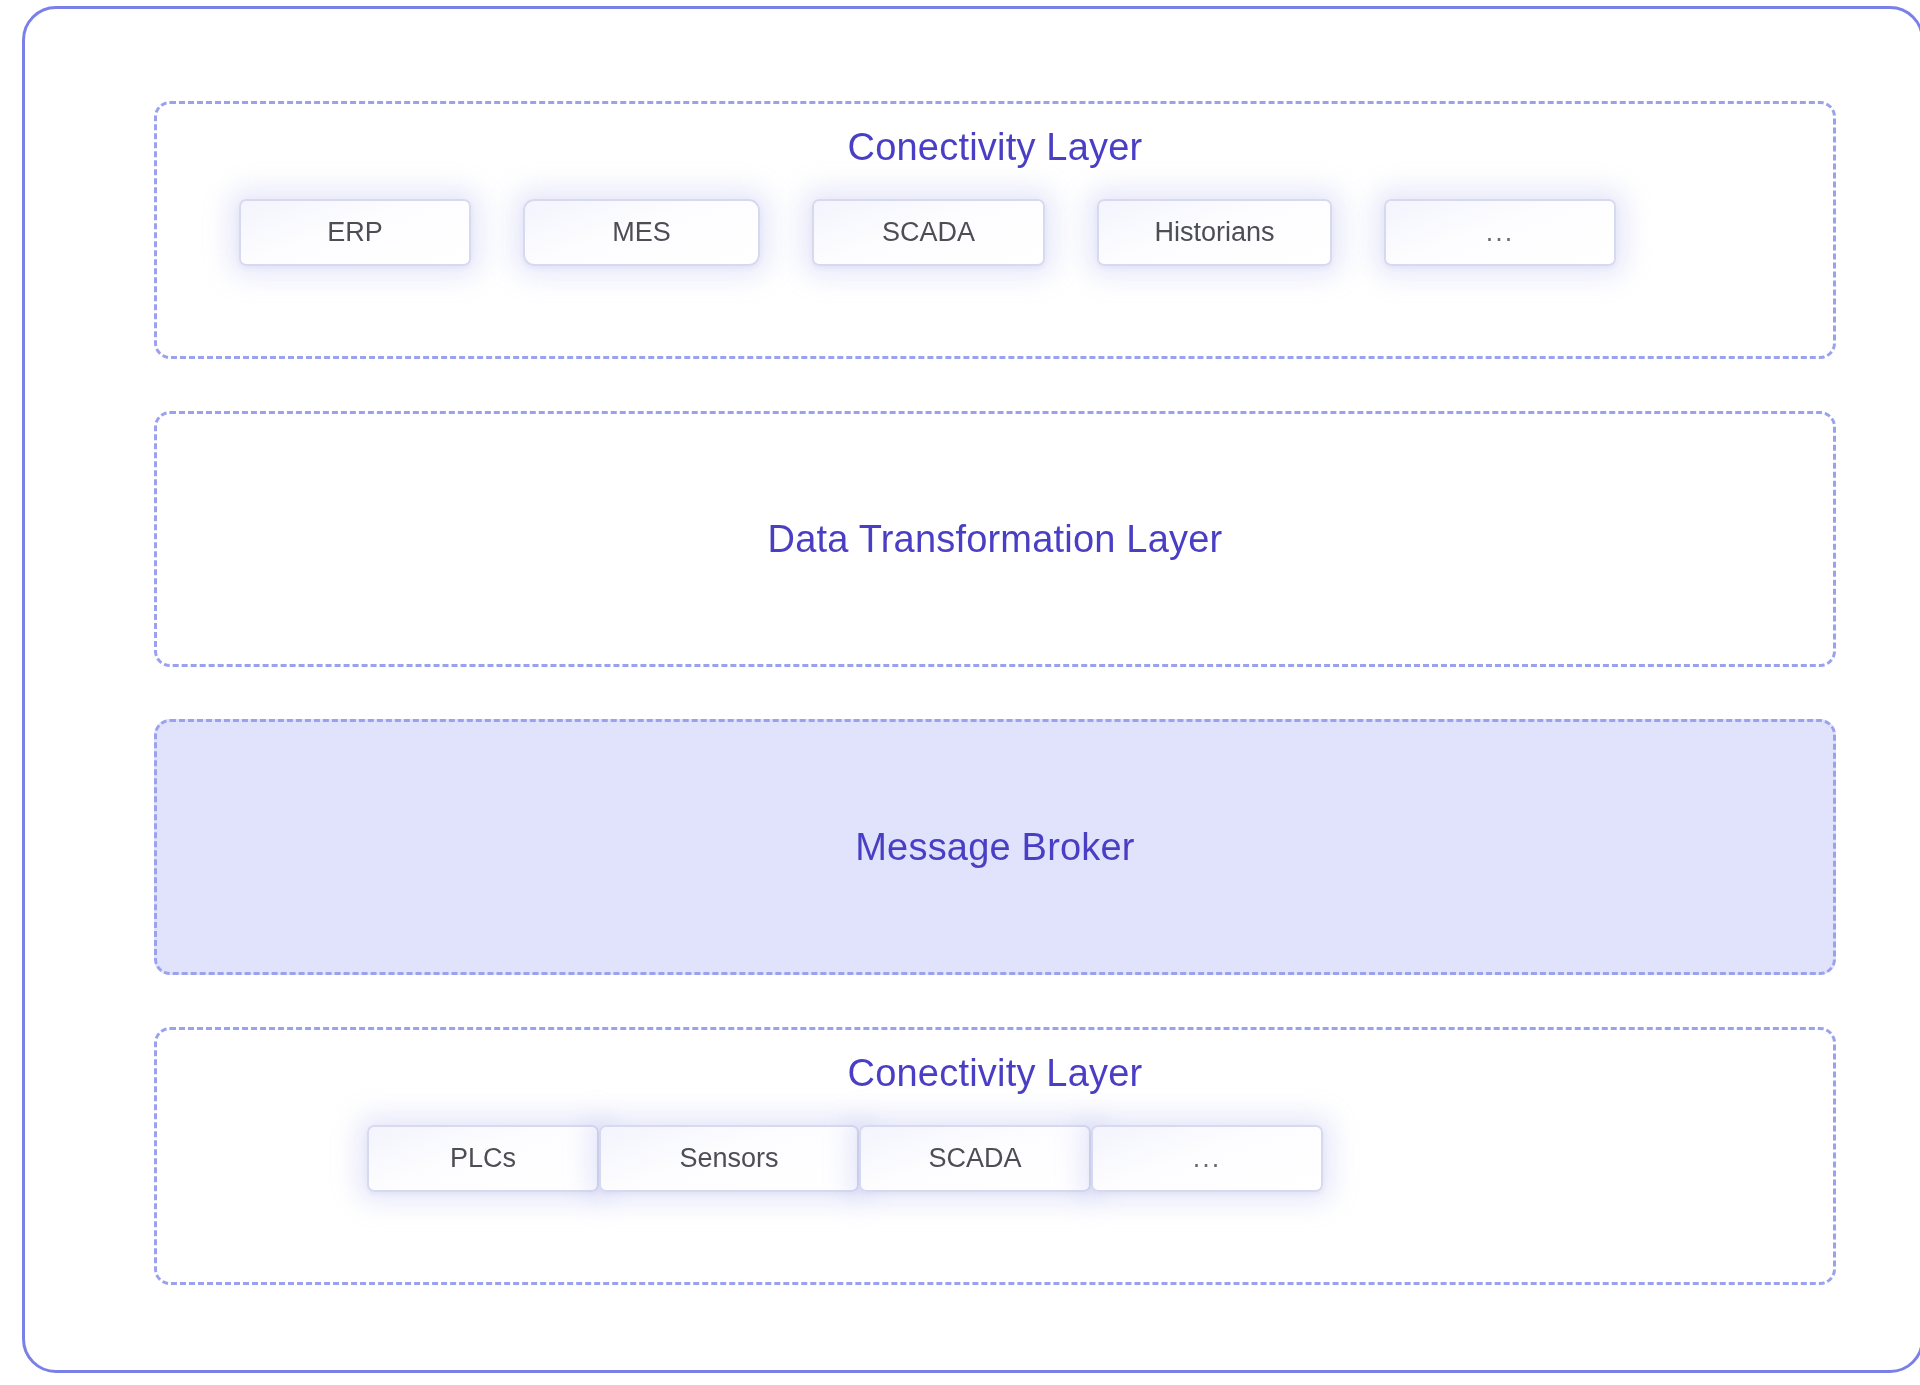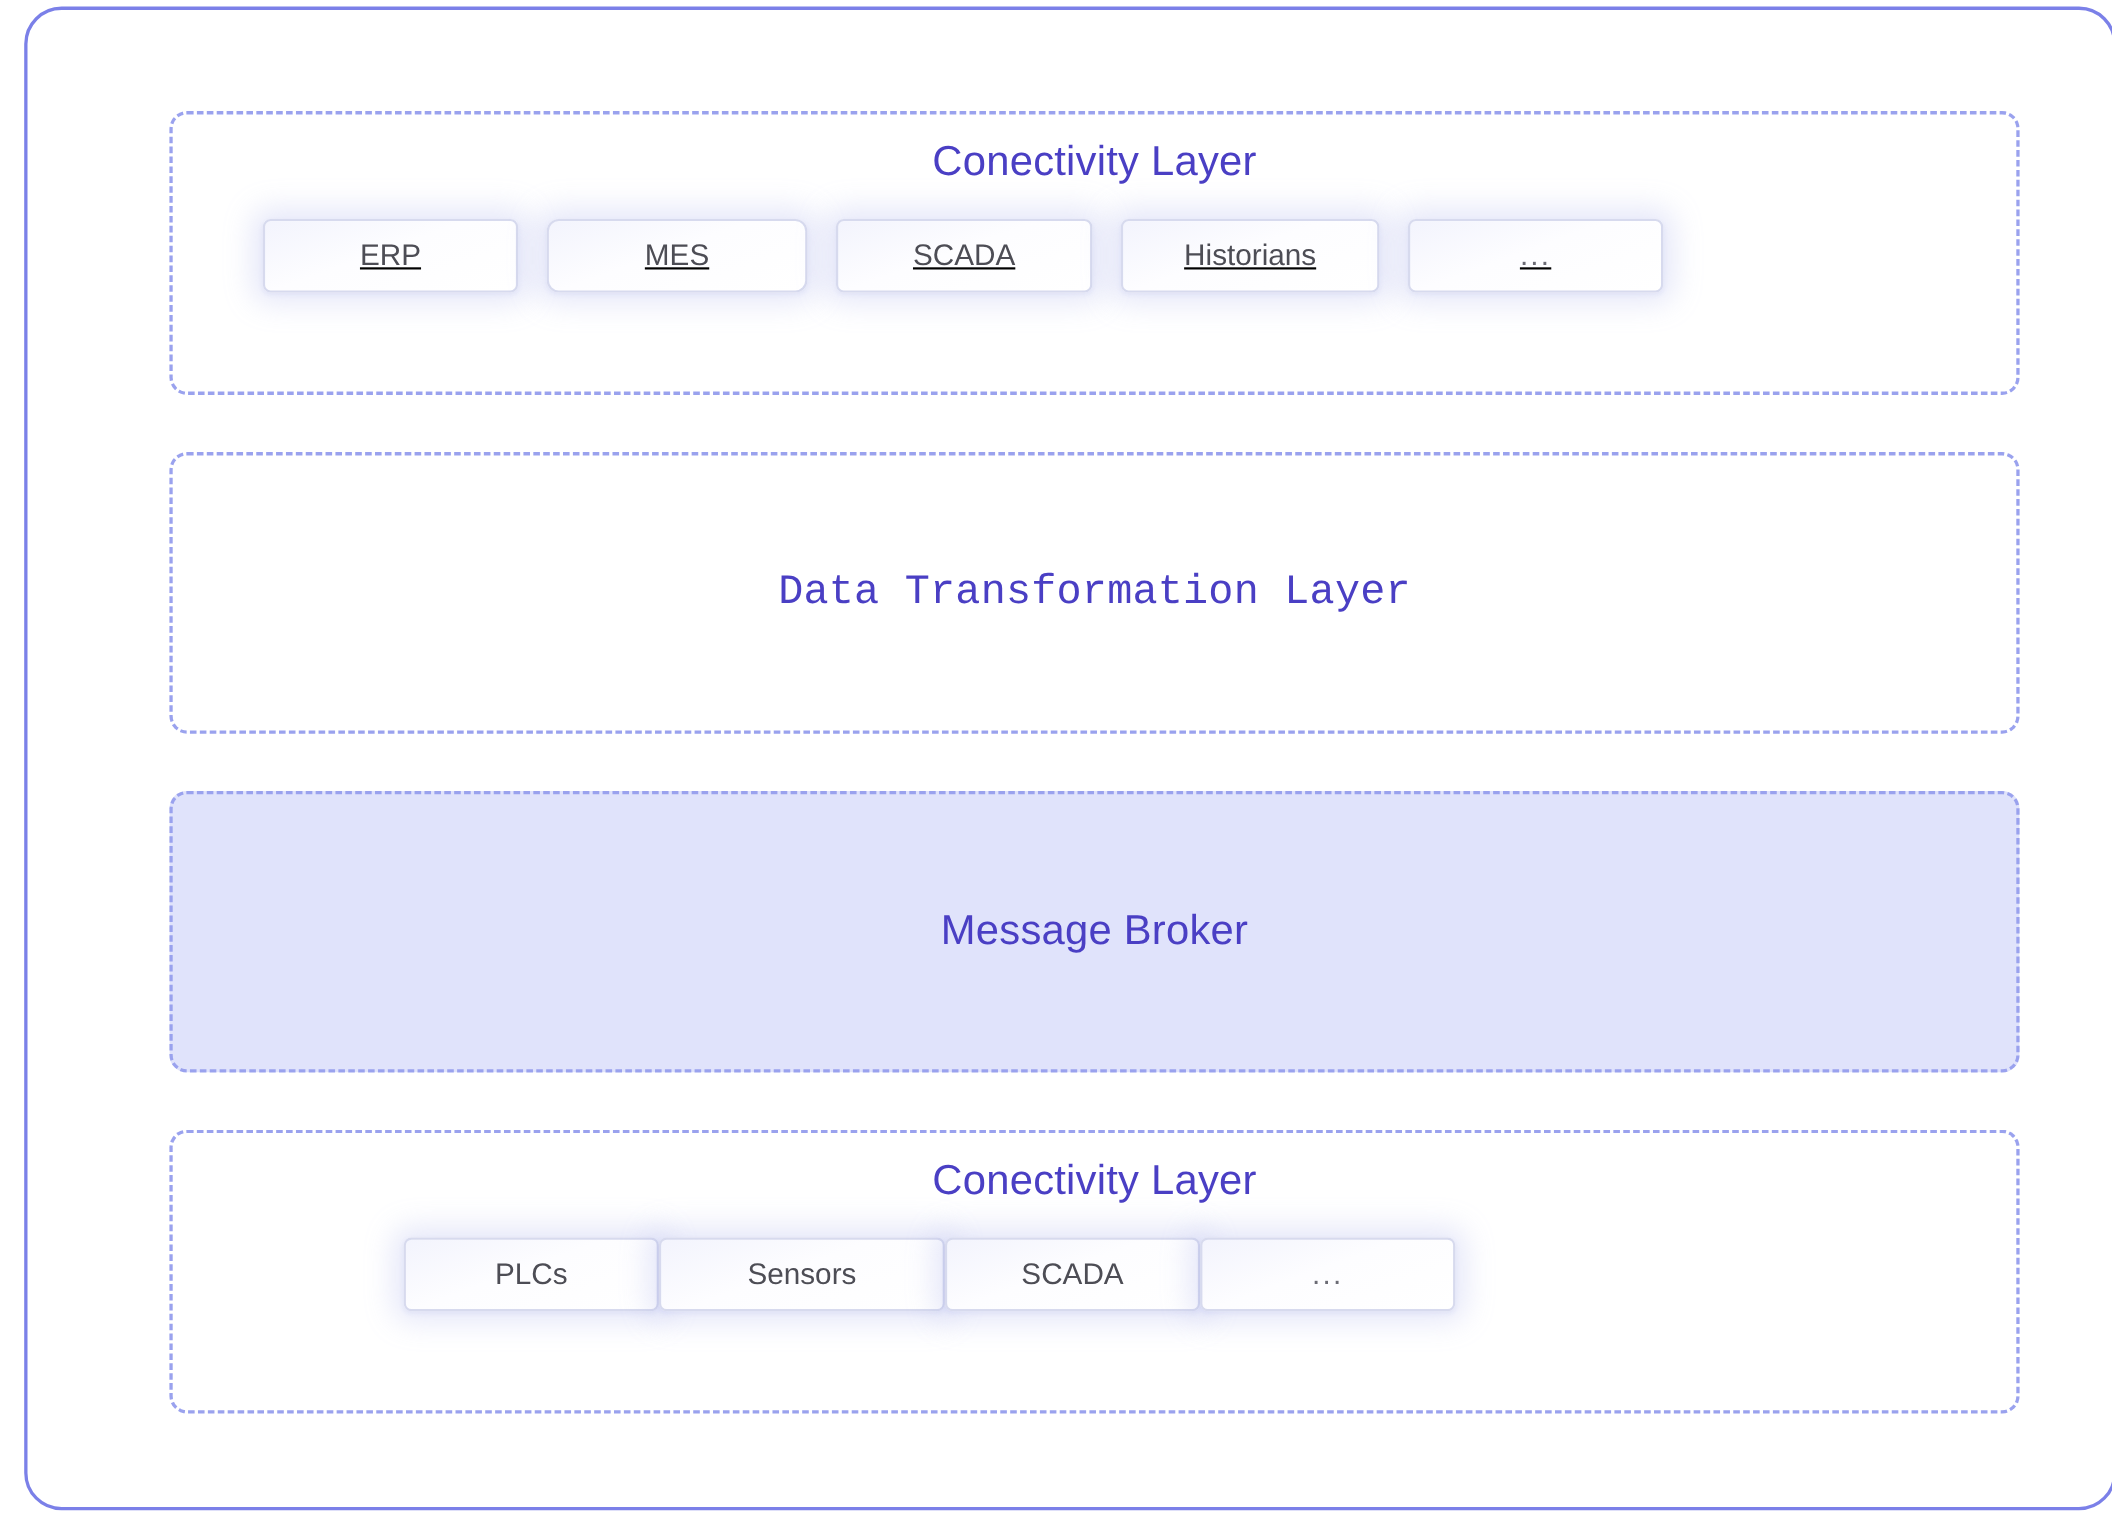--- a/index.html
+++ b/index.html
@@ -40,21 +40,21 @@
     position: relative;
     box-sizing: border-box;
     border: 3px dashed #9aa2ee;
     border-radius: 16px;
     background: transparent;
     margin-bottom: 52px;
   }
   .layer:last-child { margin-bottom: 0; }
 
   .layer-connect-top   { height: 258px; }
-  .layer-transform     { height: 256px; font-family: Liberation Mono, monospace; }
+  .layer-transform     { height: 256px; }
   .layer-broker        { height: 256px; background: #e0e3fb; }
   .layer-connect-bottom{ height: 258px; }
 
   
   .layer-title {
     position: absolute;
     left: 0;
     right: 0;
     text-align: center;
     font-size: 38px;
@@ -70,22 +70,21 @@
   .node-row {
     position: absolute;
     left: 0;
     right: 0;
     display: flex;
     align-items: center;
   }
   .node-row-top {
     top: 95px;
     padding-left: 82px;
-    gap: 26px;
-    text-decoration: underline;
+    gap: 52px;
   }
   .node-row-bottom {
     top: 95px;
     padding-left: 210px;
   }
 
   .node {
     box-sizing: border-box;
     height: 67px;
     background: linear-gradient(160deg, #f3f4fd 0%, #fdfdff 45%, #ffffff 100%);

